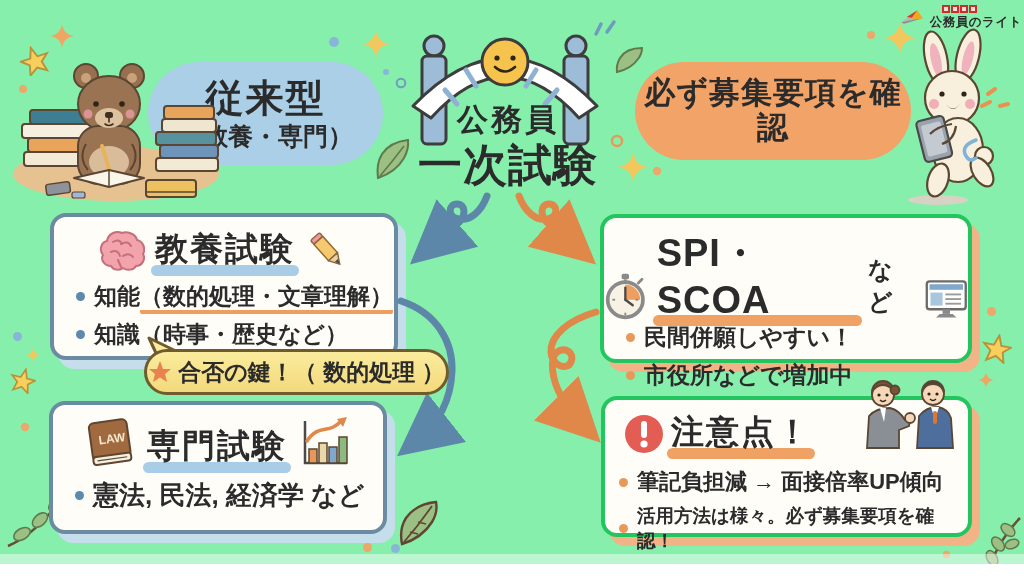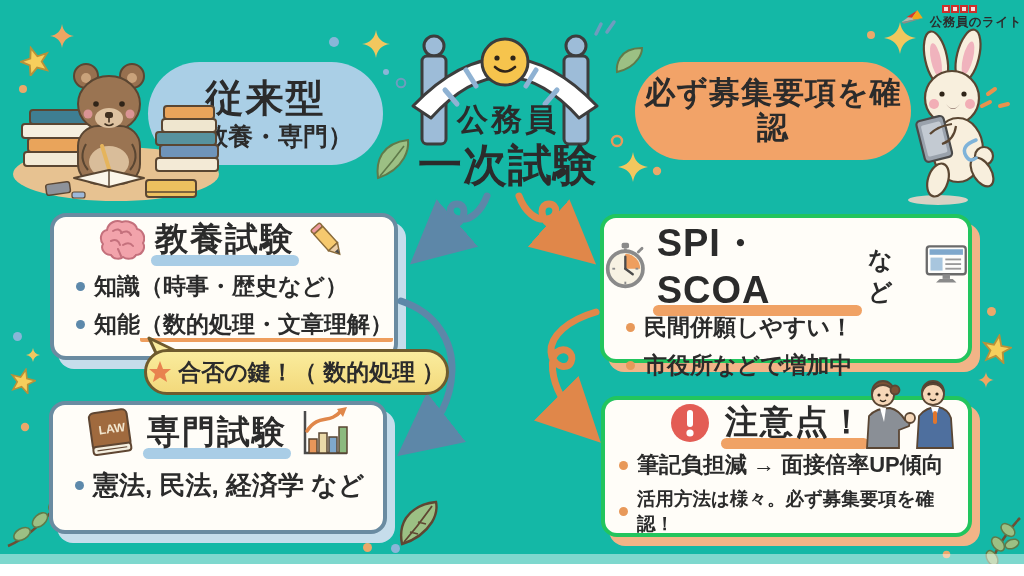--- a/index.html
+++ b/index.html
@@ -1,18 +1,18 @@
 <!DOCTYPE html>
 <html><head>
 <meta charset="utf-8">
 <style>
   *{margin:0;padding:0;box-sizing:border-box}
   html,body{width:1024px;height:576px}
   .stage{position:relative;width:1024px;height:564px;overflow:hidden;
-    background:#14b8a6;color:#2b2b2b;
+    background:#86efac;color:#2b2b2b;
     font-family:"Liberation Sans","DejaVu Sans",sans-serif;font-weight:900}
   .abs{position:absolute}
   .bottom-strip{left:0;right:0;bottom:0;height:10px;background:rgba(255,255,255,.45)}
 
   
   .pill{display:flex;flex-direction:column;align-items:center;justify-content:center;
     border-radius:52px;text-align:center;z-index:1;line-height:1.12}
   .pill-blue{left:148px;top:62px;width:235px;height:103px;background:#aacfe6}
   .pill-orange{left:635px;top:62px;width:276px;height:98px;background:#f2a368;flex-direction:row}
   .pill-l1{font-size:38px;letter-spacing:2px}
@@ -26,36 +26,36 @@
 
   
   .card{background:#fffdf8;border-radius:16px;z-index:2;display:flex;flex-direction:column}
   .card.blue{border:4px solid #6a8ba1;box-shadow:8px 9px 0 #c6ddeb}
   .card.orange{border:4px solid #22c55e;box-shadow:8px 9px 0 #f2b487}
   .box-kyoyo{left:50px;top:213px;width:348px;height:147px}
   .box-senmon{left:49px;top:401px;width:338px;height:133px}
   .box-spi{left:600px;top:214px;width:372px;height:149px}
   .box-caution{left:601px;top:396px;width:371px;height:141px}
 
-  .title-row{display:flex;align-items:center;justify-content:center;gap:10px;}
+  .title-row{display:flex;align-items:flex-end;justify-content:center;gap:10px;margin-top:10px}
   .t{position:relative;font-size:33px;letter-spacing:2px}
   .t .tx{position:relative;z-index:1}
   .t .bar{position:absolute;left:-4px;right:-4px;bottom:-4px;height:11px;border-radius:6px;z-index:0}
   .bar.blue{background:#a9cde6}
   .bar.orange{background:#f0a265}
   .t-spi{font-size:38px;letter-spacing:1px}
   .t-suffix{font-size:24px;align-self:flex-end;margin-bottom:4px}
 
   .bullets{display:flex;flex-direction:column;gap:7px;margin-top:9px;padding-left:22px}
   .b-row{display:flex;align-items:center;gap:9px;font-size:23px}
   .b-dot{width:9px;height:9px;border-radius:50%;flex:0 0 auto}
   .dot-blue{background:#5d89ab}.dot-orange{background:#e8995a}
   .u-orange{border-bottom:4px solid #ee9e5e;padding-bottom:1px;border-radius:2px}
   .box-senmon .b-row{font-size:26px;}
-  .box-caution .bullets{gap:6px;margin-top:5px;padding-left:14px}
+  .box-caution .bullets{gap:6px;margin-top:12px;padding-left:14px}
   .box-caution .b-row.r1{font-size:22px}
   .box-caution .b-row.r2{font-size:18.5px}
   .box-spi .bullets{margin-top:0}
 
   
   .bubble{left:144px;top:349px;width:305px;height:46px;z-index:5;
     background:linear-gradient(#faec9d,#f3d97c);border:3.5px solid #6f5b2e;border-radius:24px;
     display:flex;align-items:center;justify-content:center;gap:6px;font-size:23px}
   .bubble-tail{left:146px;top:336px;z-index:4}
 
@@ -229,25 +229,25 @@
           <rect x="16" y="4" width="12" height="5" rx="2" fill="#ef9aa0" stroke="#8a6b3a" stroke-width="1.5"></rect>
           <rect x="16" y="9" width="12" height="22" fill="#f6c96e" stroke="#8a6b3a" stroke-width="1.5"></rect>
           <polygon points="16,31 28,31 22,41" fill="#eccfa8" stroke="#8a6b3a" stroke-width="1.5"></polygon>
           <polygon points="20,36 24,36 22,41" fill="#4a4a4a"></polygon>
         </g>
       </svg>
     </div>
     <div class="bullets">
       <div class="b-row">
         <span class="b-dot dot-blue"></span>
-        <span>知識（時事・歴史など）</span>
+        <span><span>知能</span><span class="u-orange">（数的処理・文章理解）</span></span>
       </div>
       <div class="b-row">
         <span class="b-dot dot-blue"></span>
-        <span><span>知能</span><span class="u-orange">（数的処理・文章理解）</span></span>
+        <span>知識（時事・歴史など）</span>
       </div>
     </div>
   </div>
 
   
   <svg class="abs bubble-tail" width="34" height="32" viewBox="0 0 34 32">
     <polygon points="3,2 32,16 16,30" fill="#faec9d" stroke="#6f5b2e" stroke-width="3" stroke-linejoin="round"></polygon>
   </svg>
   <div class="abs bubble">
     <svg width="24" height="24" viewBox="0 0 24 24">
@@ -329,21 +329,21 @@
       </div>
       <div class="b-row">
         <span class="b-dot dot-orange"></span>
         <span>市役所などで増加中</span>
       </div>
     </div>
   </div>
 
   
   <div class="abs card orange box-caution">
-    <div class="title-row" style="justify-content:flex-start;padding-left:64px;gap:14px">
+    <div class="title-row" style="justify-content:flex-start;padding-left:18px;gap:6px">
       <svg width="42" height="42" viewBox="0 0 42 42">
         <circle cx="21" cy="21" r="19" fill="#e35d55"></circle>
         <rect x="18" y="8" width="6" height="17" rx="3" fill="#ffffff"></rect>
         <circle cx="21" cy="31" r="3.6" fill="#ffffff"></circle>
       </svg>
       <div class="t">
         <span class="bar orange"></span><span class="tx">注意点！</span>
       </div>
     </div>
     <div class="bullets">

